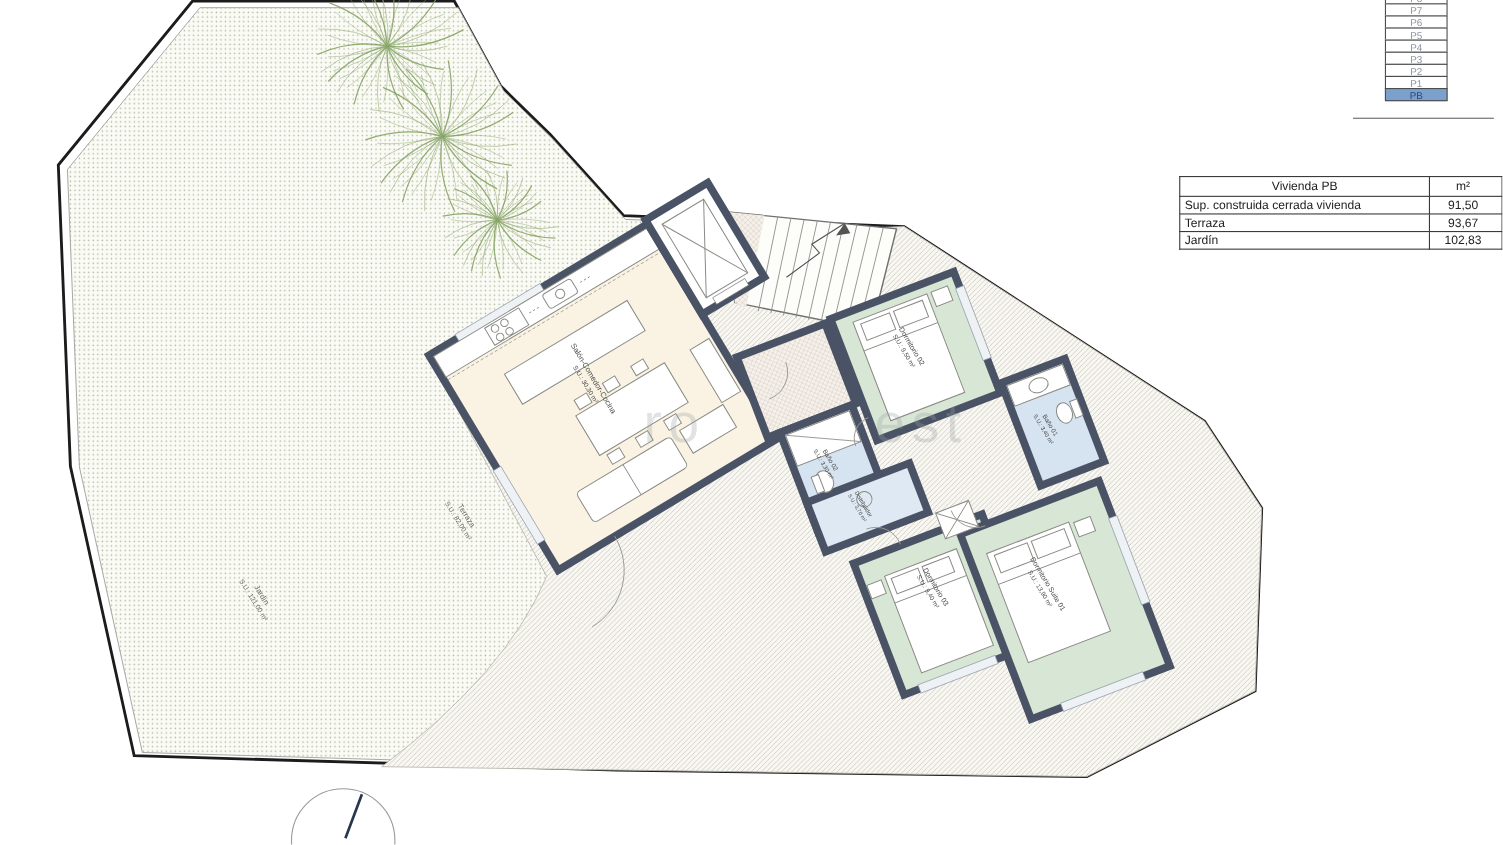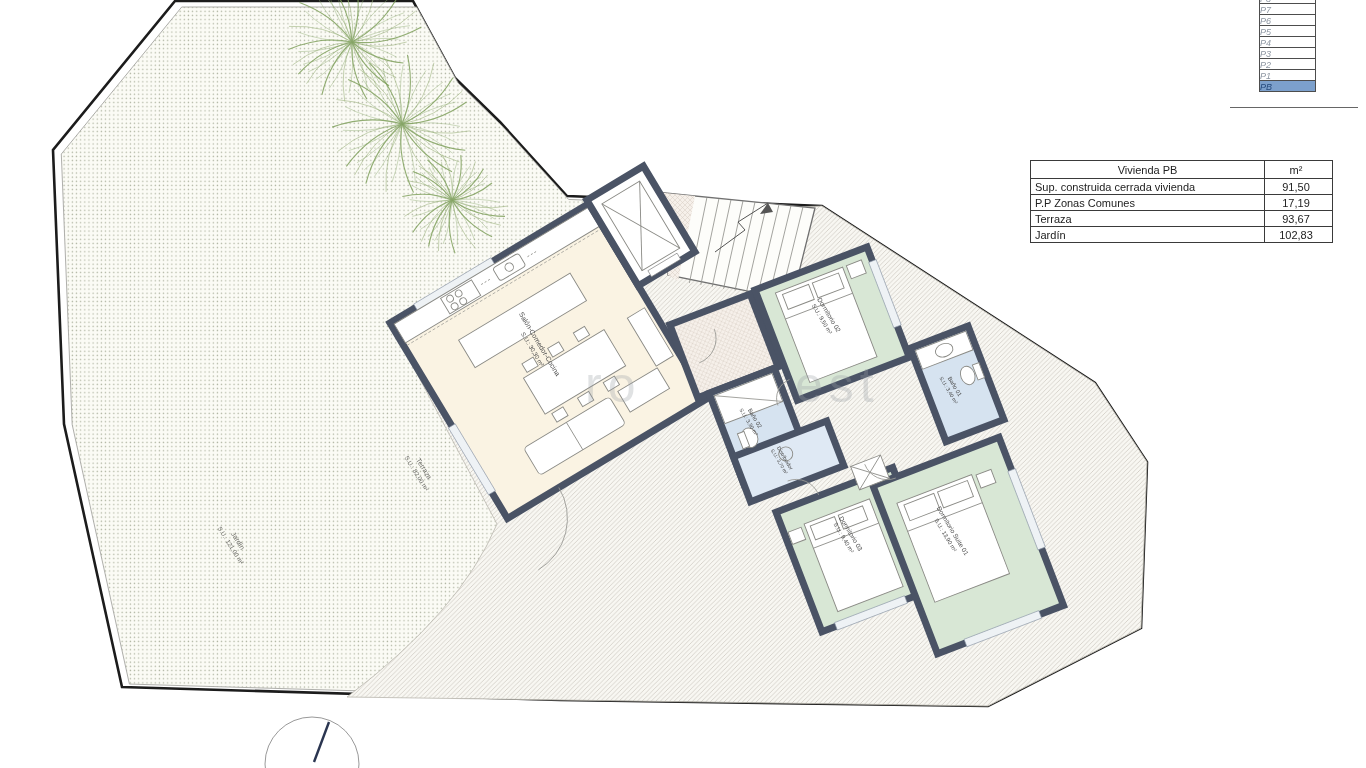--- a/index.html
+++ b/index.html
@@ -1,26 +1,26 @@
 <!DOCTYPE html>
 <html style="--wall: #4a5365; --bedroom: #d8e7d5; --bath: #d6e3f0; --living: #faf3e3; --corridor: #dfe9f4; --active_floor: #7ca0cc; --tree: #7fa05c;"><head>
 <meta charset="utf-8">
 <style>
   html,body{margin:0;padding:0;background:#fff;}
   .stage{position:relative;width:1366px;height:768px;overflow:hidden;background:#fff;
          font-family:"Liberation Sans",sans-serif;}
   svg{position:absolute;left:0;top:0;}
   
   .floor-stack{position:absolute;left:1259px;top:-7px;width:57px;}
-  .floor-row{height:12px;line-height:12px;text-align:left;font-size:9px;color:#8d96a2;
-             background:#fff;border:1px solid #4d4d4d;margin-top:-1px;box-sizing:border-box;cursor:pointer;font-style:italic;}
+  .floor-row{height:12px;line-height:12px;text-align:center;font-size:9px;color:#8d96a2;
+             background:#fff;border:1px solid #4d4d4d;margin-top:-1px;box-sizing:border-box;cursor:pointer;}
   .floor-row.active{background:var(--active_floor,#7ca0cc);color:#24497c;}
   .ground-line{position:absolute;left:1230px;top:107px;width:128px;height:1px;background:#666;}
   
-  .area-table{position:absolute;left:1030px;top:160px;border-collapse:collapse;
+  .area-table{position:absolute;left:1072px;top:160px;border-collapse:collapse;
               font-size:11px;color:#222;background:#fff;}
   .area-table td{border:1px solid #3a3a3a;height:15px;padding:0 4px;white-space:nowrap;}
   .area-table td.val{width:54px;text-align:center;padding-right:9px;}
   .area-table td.hdr{text-align:center;height:17px;}
   
   .wall{stroke:var(--wall,#4a5365);stroke-width:7;stroke-linejoin:miter;}
   .thin{stroke:#8a8a85;stroke-width:0.9;fill:#fff;}
   .thinNF{stroke:#8a8a85;stroke-width:0.9;fill:none;}
   .rlabel{font-family:"Liberation Sans",sans-serif;fill:#4a4a4a;}
   .rlabel tspan{text-anchor:middle;}
@@ -376,24 +376,20 @@
     <tbody id="area-table-body">
       <tr>
         <td class="hdr" style="width:225px">Vivienda PB</td>
         <td class="hdr val">m²</td>
       </tr>
     <tr>
           <td>Sup. construida cerrada vivienda</td>
           <td class="val">91,50</td>
         </tr>
         <tr>
-          <td>P.P Zonas Comunes</td>
-          <td class="val">17,19</td>
-        </tr>
-        <tr>
           <td>Terraza</td>
           <td class="val">93,67</td>
         </tr>
         <tr>
           <td>Jardín</td>
           <td class="val">102,83</td>
         </tr>
       </tbody>
   </table>
 </div>

